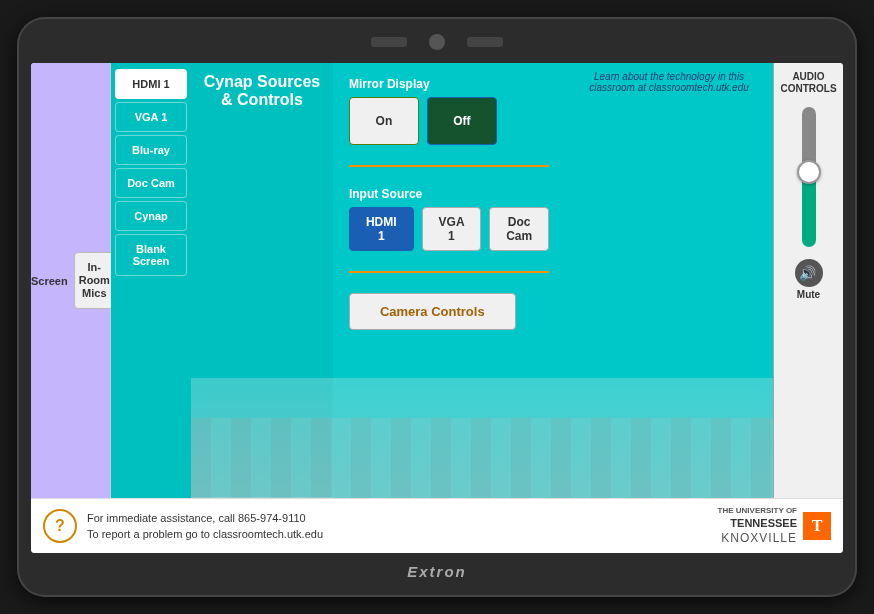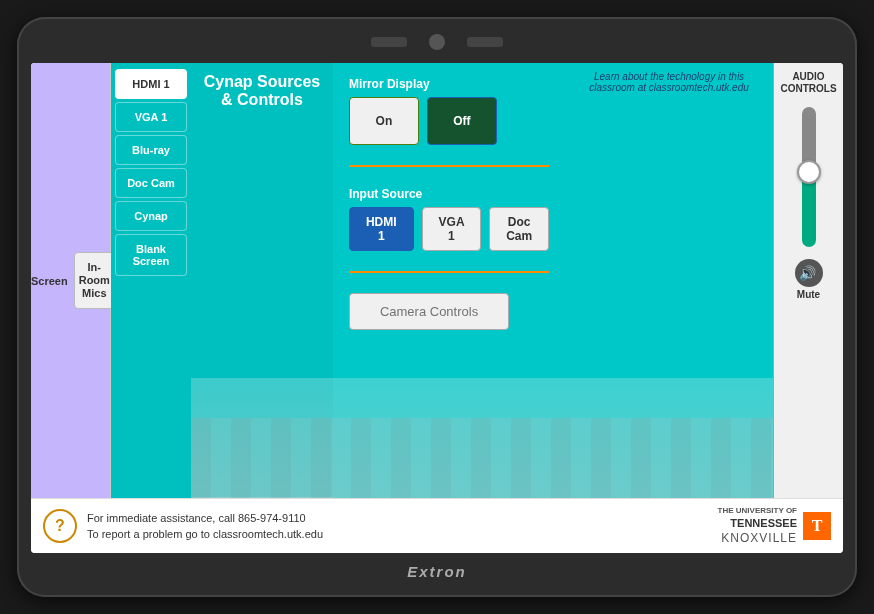--- a/index.html
+++ b/index.html
@@ -262,22 +262,22 @@
       color: #fff;
       border-color: #1a5fb4;
     }
 
     .camera-controls-btn {
       padding: 10px 30px;
       background: #f0f0f0;
       border: 1px solid #aaa;
       border-radius: 4px;
       font-size: 13px;
-      font-weight: normal;
-      color: #737373;
+      font-weight: bold;
+      color: #a16207;
       cursor: pointer;
       text-align: center;
       display: inline-block;
     }
 
     .learn-link {
       font-size: 10px;
       color: #1a3f6f;
       font-style: italic;
       text-align: center;

